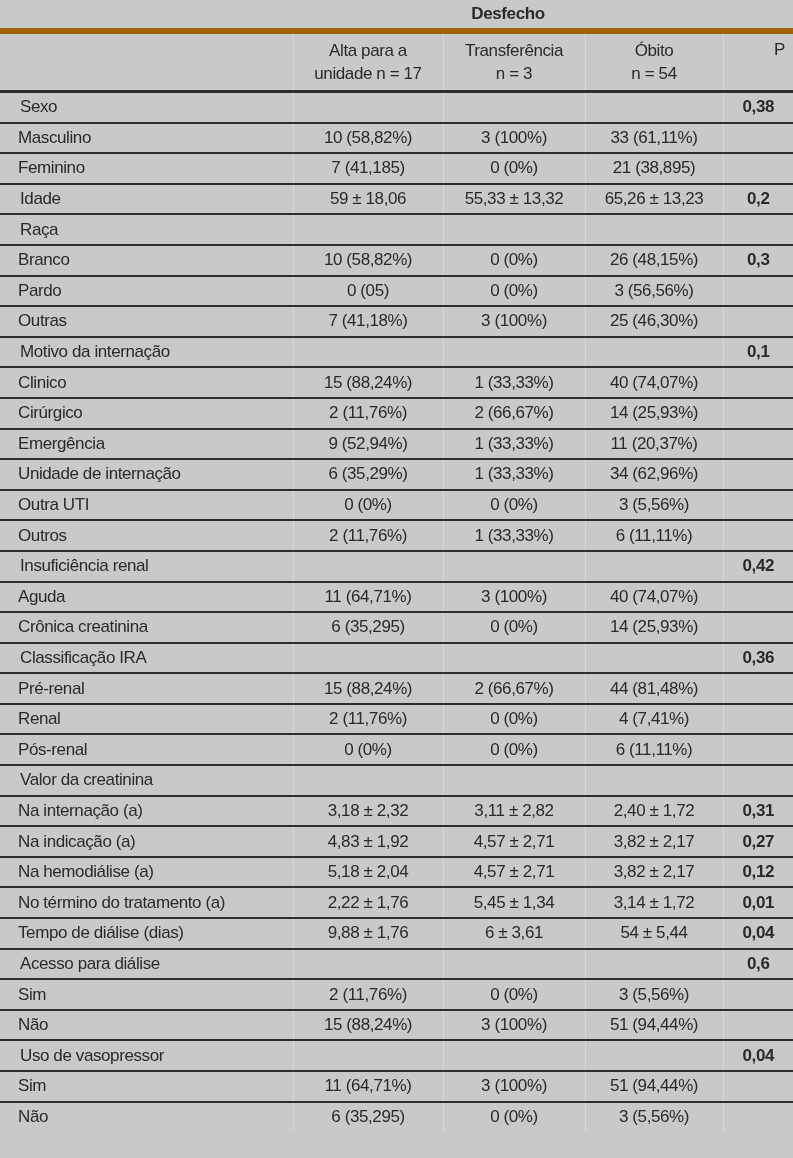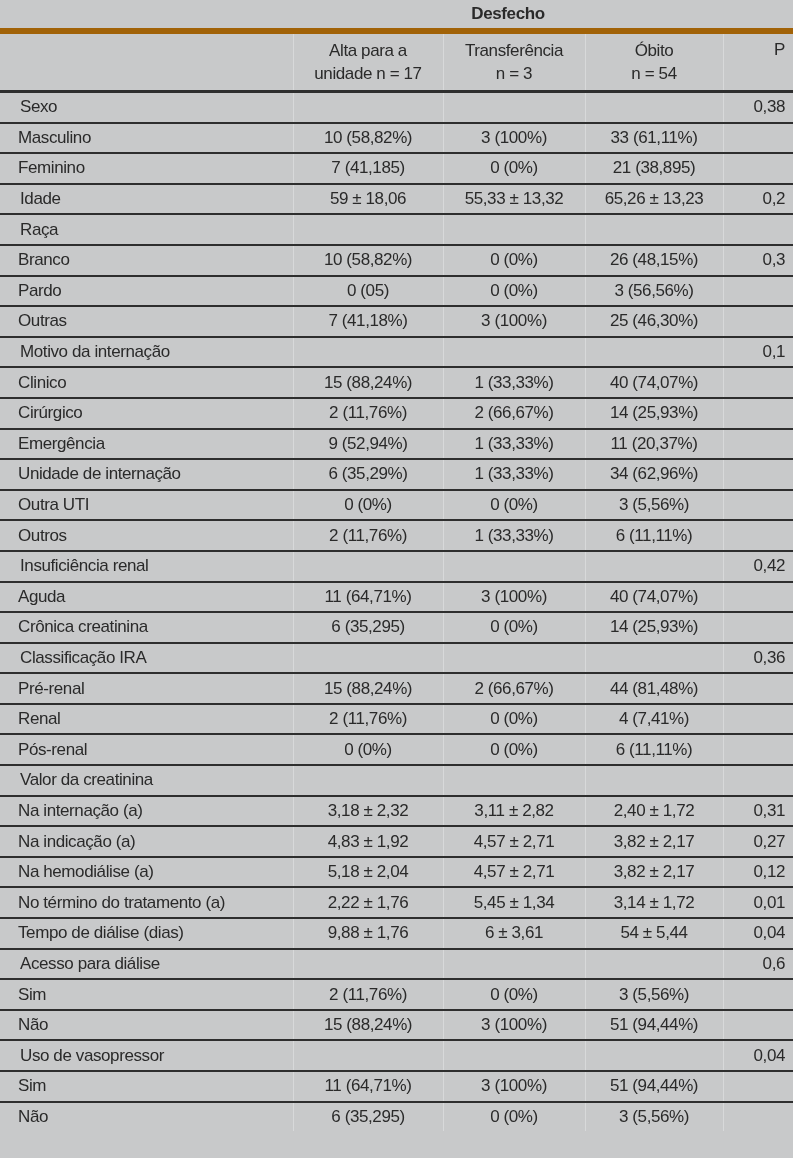--- a/index.html
+++ b/index.html
@@ -36,21 +36,21 @@
     border-left: none;
   }
   tr.cols th {
     height: 52px; text-align: center; line-height: 23px; vertical-align: middle;
     border-bottom: 3px solid #2e2e2e;
   }
   tr.cols th.p { text-align: right; vertical-align: top; padding-top: 4px; }
   td.label { text-align: left; padding-left: 20px; }
   tr.sub td.label { padding-left: 18px; margin-top: 12px; }
   td.num { text-align: center; }
-  td.p { text-align: right; }
+  td.p { text-align: center; font-weight: bold; }
   tr:last-child td { border-bottom: none; }
 </style>
 </head>
 <body>
 
 <table>
   <colgroup>
       <col class="c0">
       <col class="c1">
       <col class="c2">

